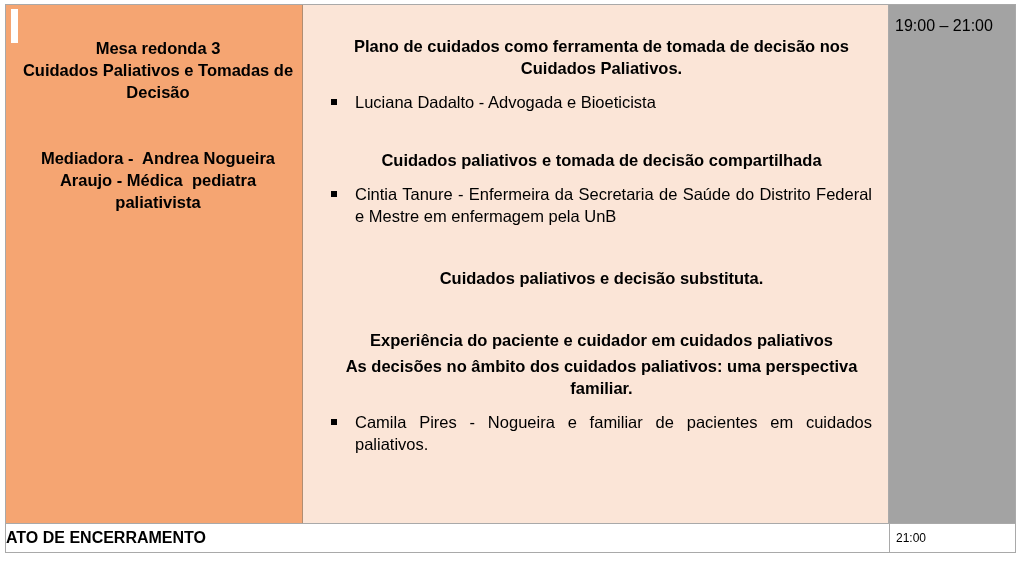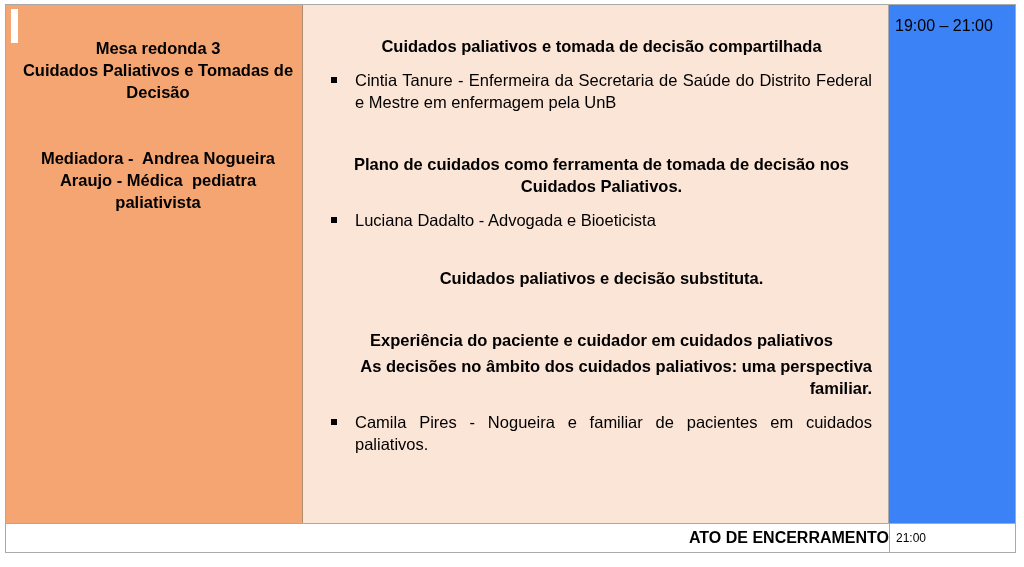--- a/index.html
+++ b/index.html
@@ -68,21 +68,21 @@
     font-size: 16.5px;
     line-height: 22px;
   }
   .session-heading {
     font-weight: bold;
     text-align: center;
     margin-bottom: 12px;
   }
   .session-subheading {
     font-weight: bold;
-    text-align: right;
+    text-align: center;
     margin-bottom: 12px;
   }
   .mb8  { margin-bottom: 4px; }
   .bullet-row { display: flex; align-items: flex-start; }
   .bullet-square {
     flex: 0 0 auto;
     width: 6px;
     height: 6px;
     background: #000000;
     margin: 8px 18px 0 0;
@@ -91,33 +91,33 @@
     flex: 1;
     text-align: justify;
   }
   .session-1 { margin-bottom: 40px; }
   .session-2 { margin-bottom: 36px; }
   .session-3 { margin-bottom: 40px; }
 
   
   .cell-time {
     flex: 1;
-    background: #3b82f6;
+    background: #a3a3a3;
     padding: 10px 4px 0 6px;
     font-size: 16px;
     line-height: 22px;
   }
 
   
   .cell-closing {
     width: 884px;
     border-right: 1px solid #a9a9a9;
     display: flex;
     align-items: center;
-    justify-content: flex-end;
+    justify-content: flex-start;
     font-weight: bold;
     font-size: 16px;
   }
   .cell-closing-time {
     flex: 1;
     display: flex;
     align-items: center;
     padding-left: 6px;
     font-size: 12px;
   }
@@ -134,33 +134,33 @@
         <div class="text-cursor"></div>
         <div>
           <div>Mesa redonda 3</div>
           <div>Cuidados Paliativos e Tomadas de Decisão</div>
         </div>
         <div class="mediator-block">Mediadora -  Andrea Nogueira Araujo - Médica  pediatra paliativista</div>
       </div>
 
       <div class="cell cell-middle">
 
+        <div class="session session-2">
+          <div class="session-heading">Plano de cuidados como ferramenta de tomada de decisão nos Cuidados Paliativos.</div>
+          <div class="bullet-row">
+            <span class="bullet-square"></span>
+            <div class="speaker-text">Luciana Dadalto - Advogada e Bioeticista</div>
+          </div>
+        </div>
+
         <div class="session session-1">
           <div class="session-heading">Cuidados paliativos e tomada de decisão compartilhada</div>
           <div class="bullet-row">
             <span class="bullet-square"></span>
             <div class="speaker-text">Cintia Tanure - Enfermeira da Secretaria de Saúde do Distrito Federal e Mestre em enfermagem pela UnB</div>
-          </div>
-        </div>
-
-        <div class="session session-2">
-          <div class="session-heading">Plano de cuidados como ferramenta de tomada de decisão nos Cuidados Paliativos.</div>
-          <div class="bullet-row">
-            <span class="bullet-square"></span>
-            <div class="speaker-text">Luciana Dadalto - Advogada e Bioeticista</div>
           </div>
         </div>
 
         <div class="session session-3">
           <div class="session-heading">Cuidados paliativos e decisão substituta.</div>
         </div>
 
         <div class="session session-4">
           <div class="session-heading mb8">Experiência do paciente e cuidador em cuidados paliativos</div>
           <div class="session-subheading">As decisões no âmbito dos cuidados paliativos: uma perspectiva familiar.</div>

